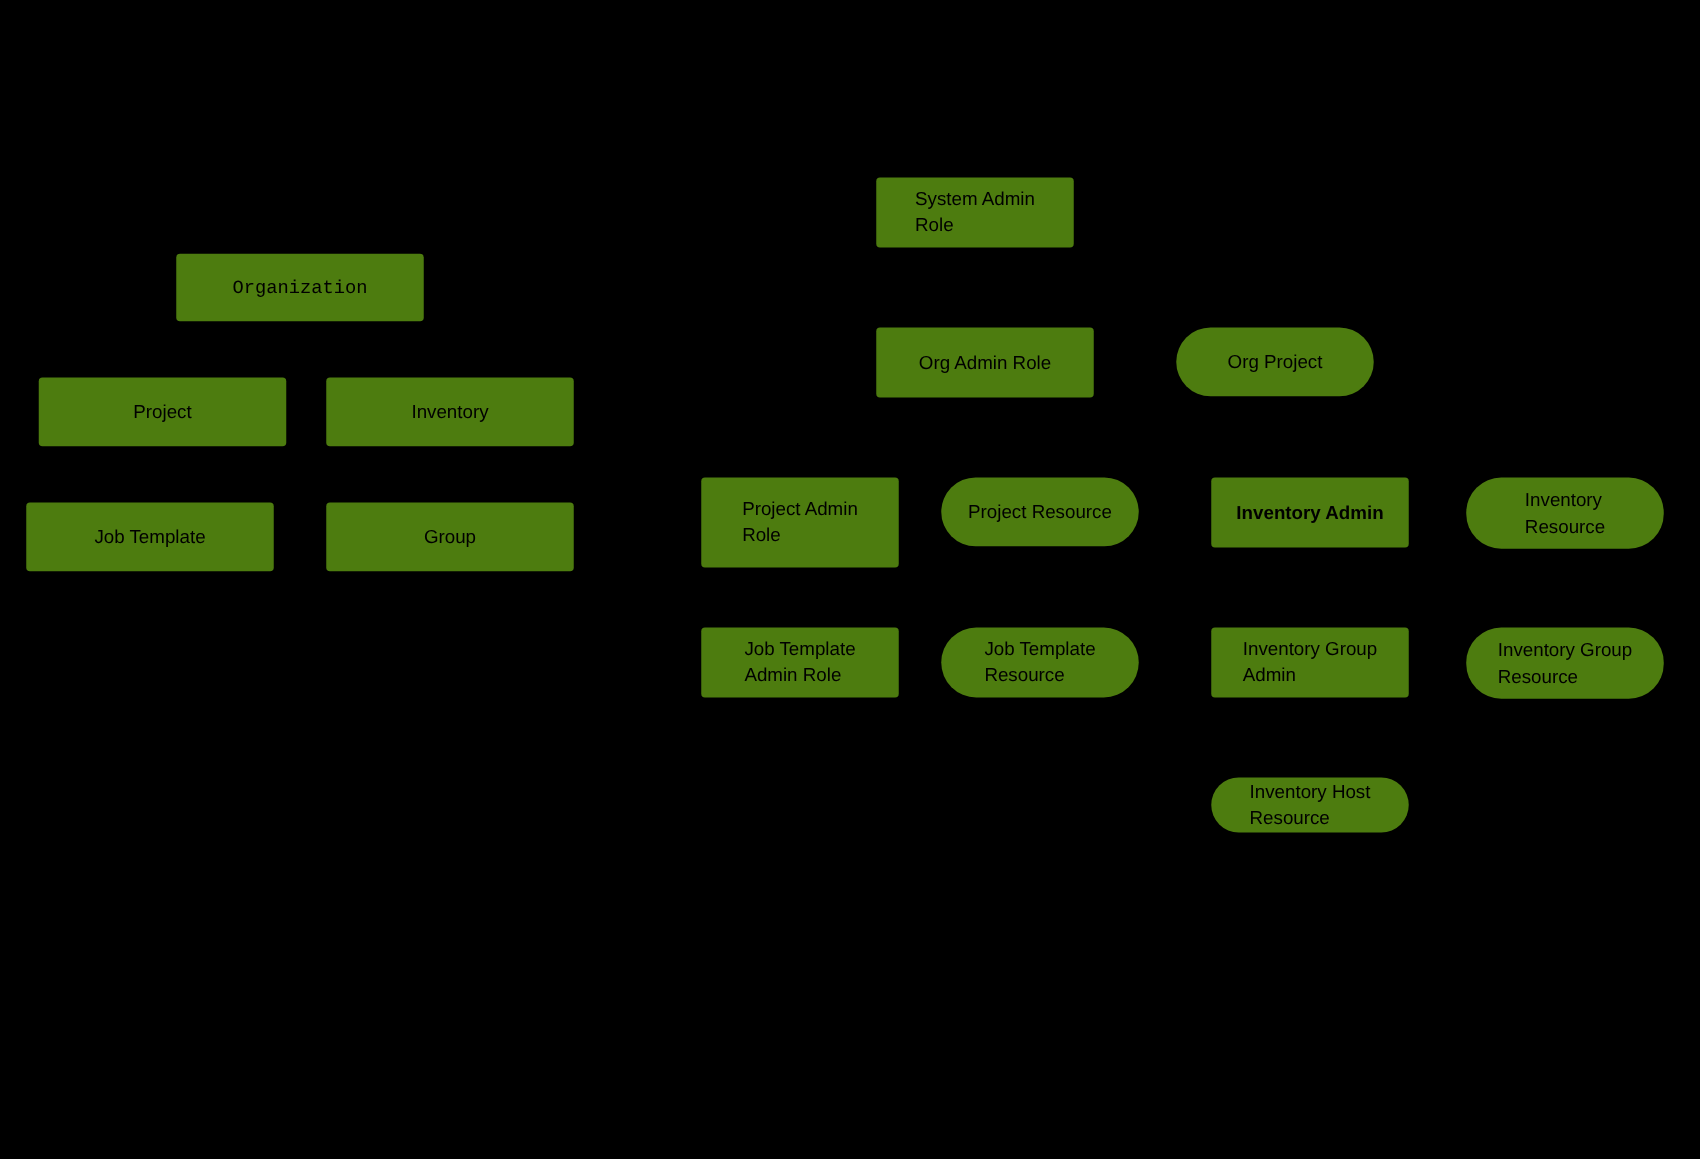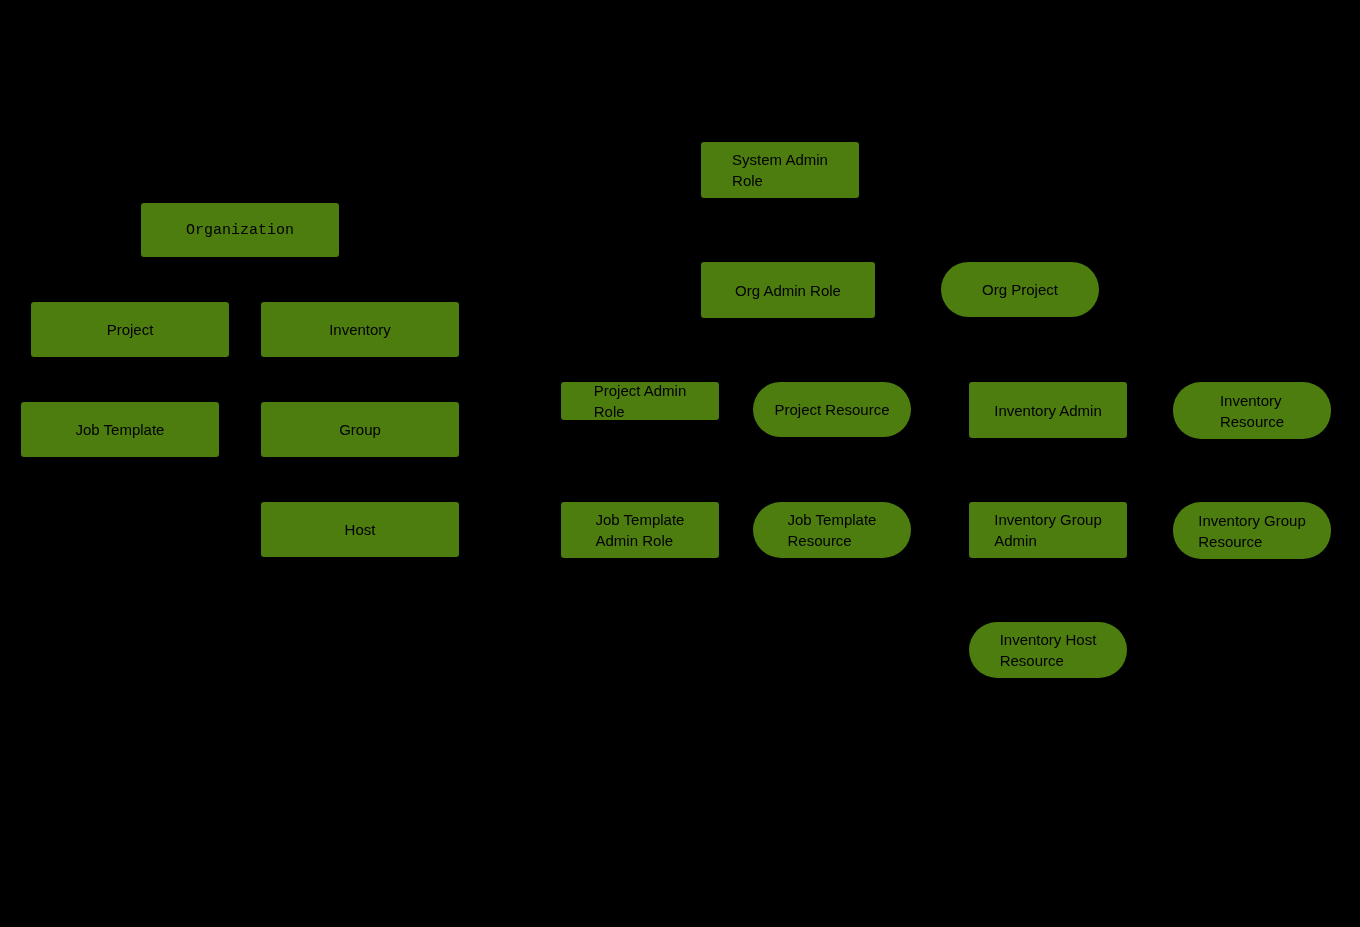--- a/index.html
+++ b/index.html
@@ -47,47 +47,46 @@
   <div class="node rect" style="left:141px; top:203px; width:198px; height:54px;font-family:Liberation Mono, monospace;">Organization</div>
 
   <div class="node rect" style="left:21px; top:302px; width:198px; height:55px;margin-left:10px;">Project</div>
 
   <div class="node rect" style="left:261px; top:302px; width:198px; height:55px;">Inventory</div>
 
   <div class="node rect" style="left:21px; top:402px; width:198px; height:55px;">Job Template</div>
 
   <div class="node rect" style="left:261px; top:402px; width:198px; height:55px;">Group</div>
 
-  <div class="node rect" style="left:261px; top:502px; width:198px; height:55px;">Host</div>
 
   <div class="node rect" style="left:701px; top:142px; width:158px; height:56px;">System Admin
 Role</div>
 
   <div class="node rect" style="left:701px; top:262px; width:174px; height:56px;">Org Admin Role</div>
 
   <div class="node pill" style="left:941px; top:262px; width:158px; height:55px;">Org Project</div>
 
-  <div class="node rect" style="left:561px; top:382px; width:158px; height:38px;">Project Admin
+  <div class="node rect" style="left:561px; top:382px; width:158px; height:72px;">Project Admin
 Role</div>
 
   <div class="node pill" style="left:753px; top:382px; width:158px; height:55px;">Project Resource</div>
 
-  <div class="node rect" style="left:969px; top:382px; width:158px; height:56px;">Inventory Admin</div>
+  <div class="node rect" style="left:969px; top:382px; width:158px; height:56px;font-weight:bold;">Inventory Admin</div>
 
   <div class="node pill" style="left:1173px; top:382px; width:158px; height:57px;">Inventory
 Resource</div>
 
   <div class="node rect" style="left:561px; top:502px; width:158px; height:56px;">Job Template
 Admin Role</div>
 
   <div class="node pill" style="left:753px; top:502px; width:158px; height:56px;">Job Template
 Resource</div>
 
   <div class="node rect" style="left:969px; top:502px; width:158px; height:56px;">Inventory Group
 Admin</div>
 
   <div class="node pill" style="left:1173px; top:502px; width:158px; height:57px;">Inventory Group
 Resource</div>
 
-  <div class="node pill" style="left:969px; top:622px; width:158px; height:56px;">Inventory Host
+  <div class="node pill" style="left:969px; top:622px; width:158px; height:44px;">Inventory Host
 Resource</div>
 
 </div>
 
 </body></html>

